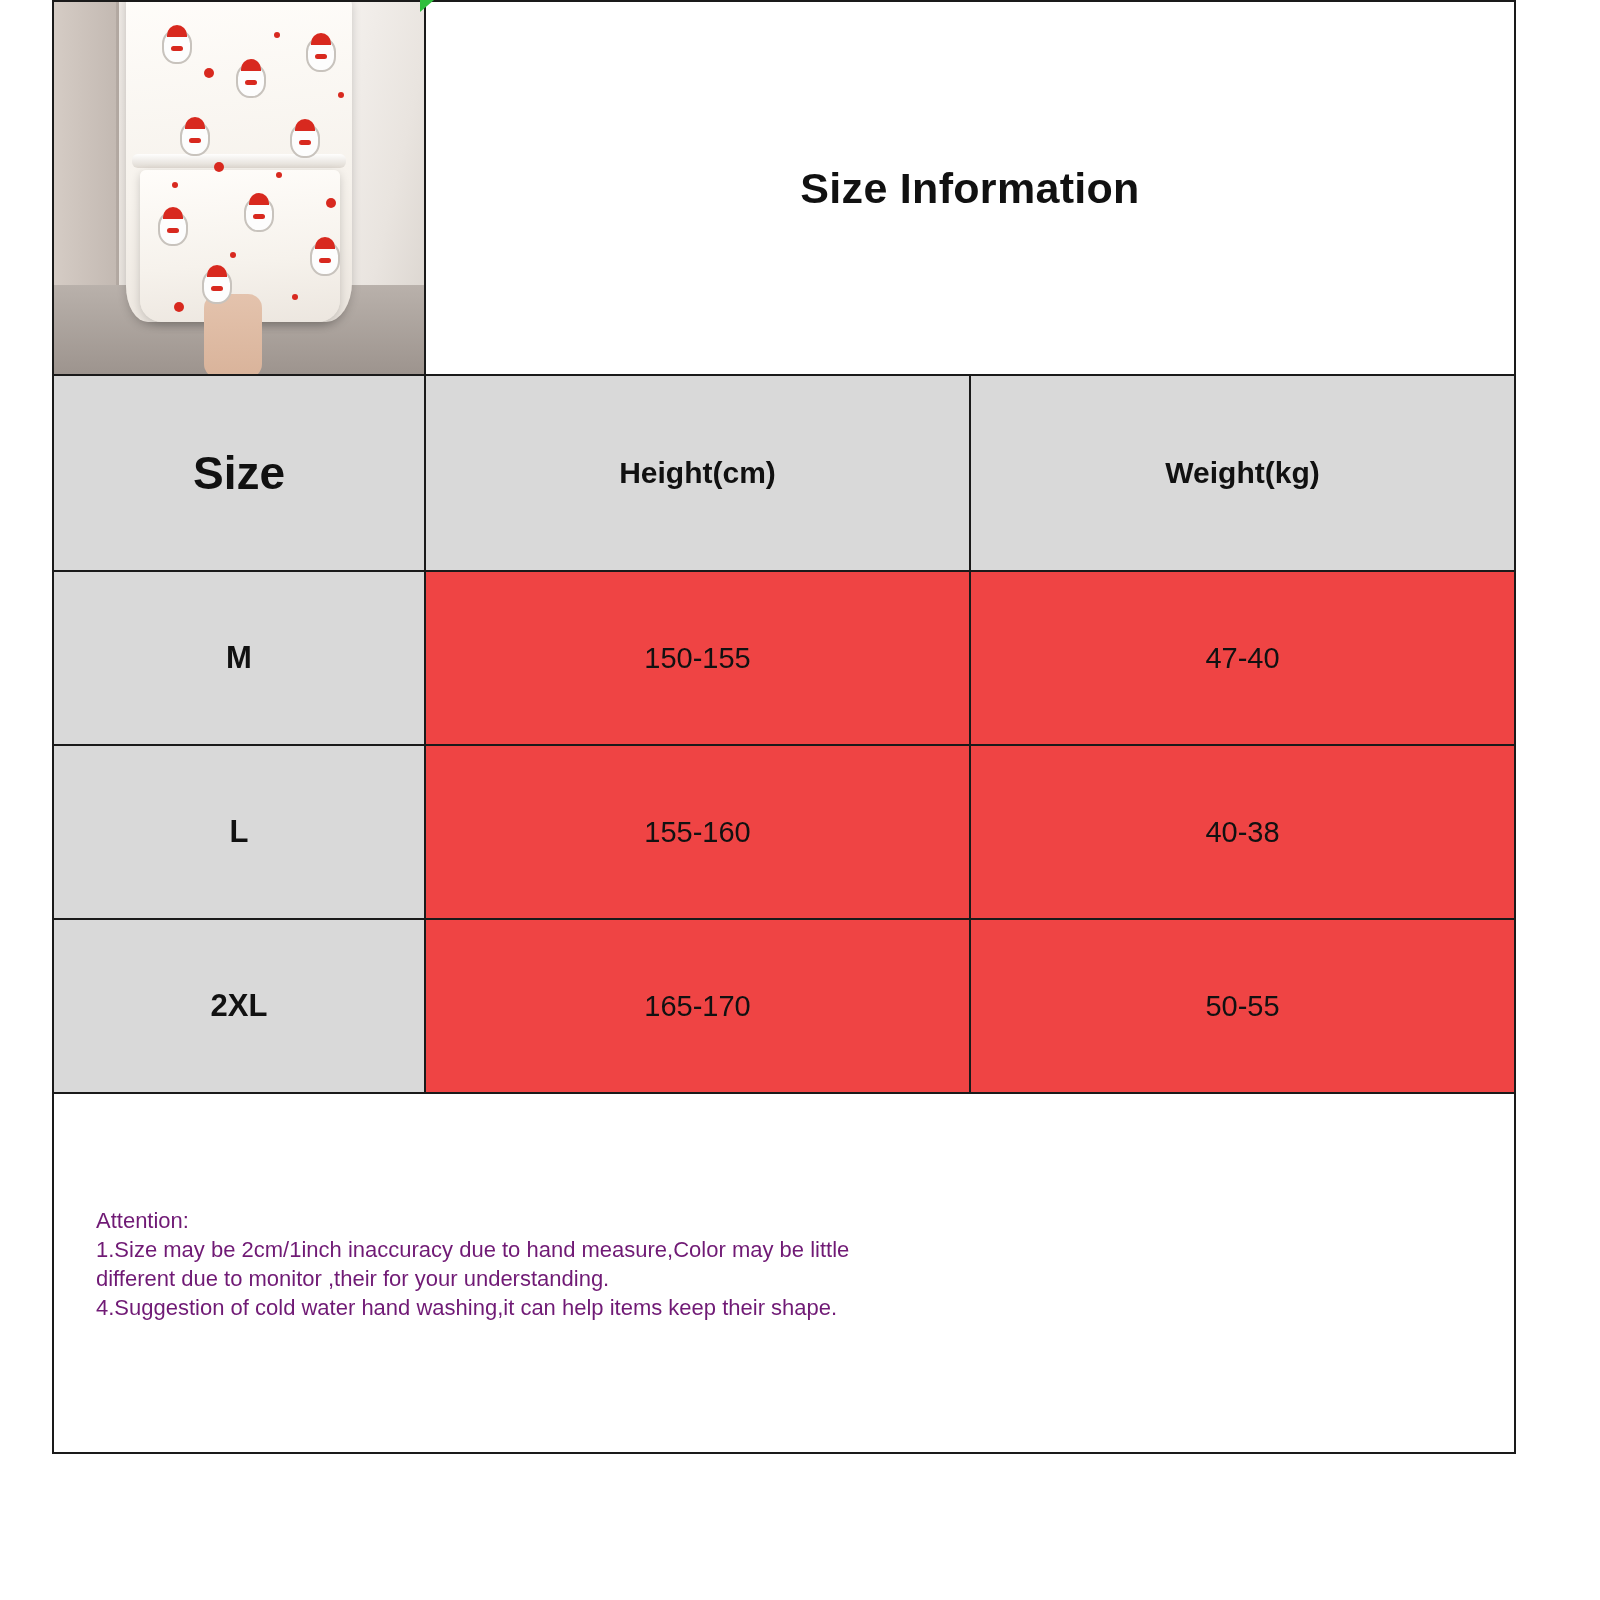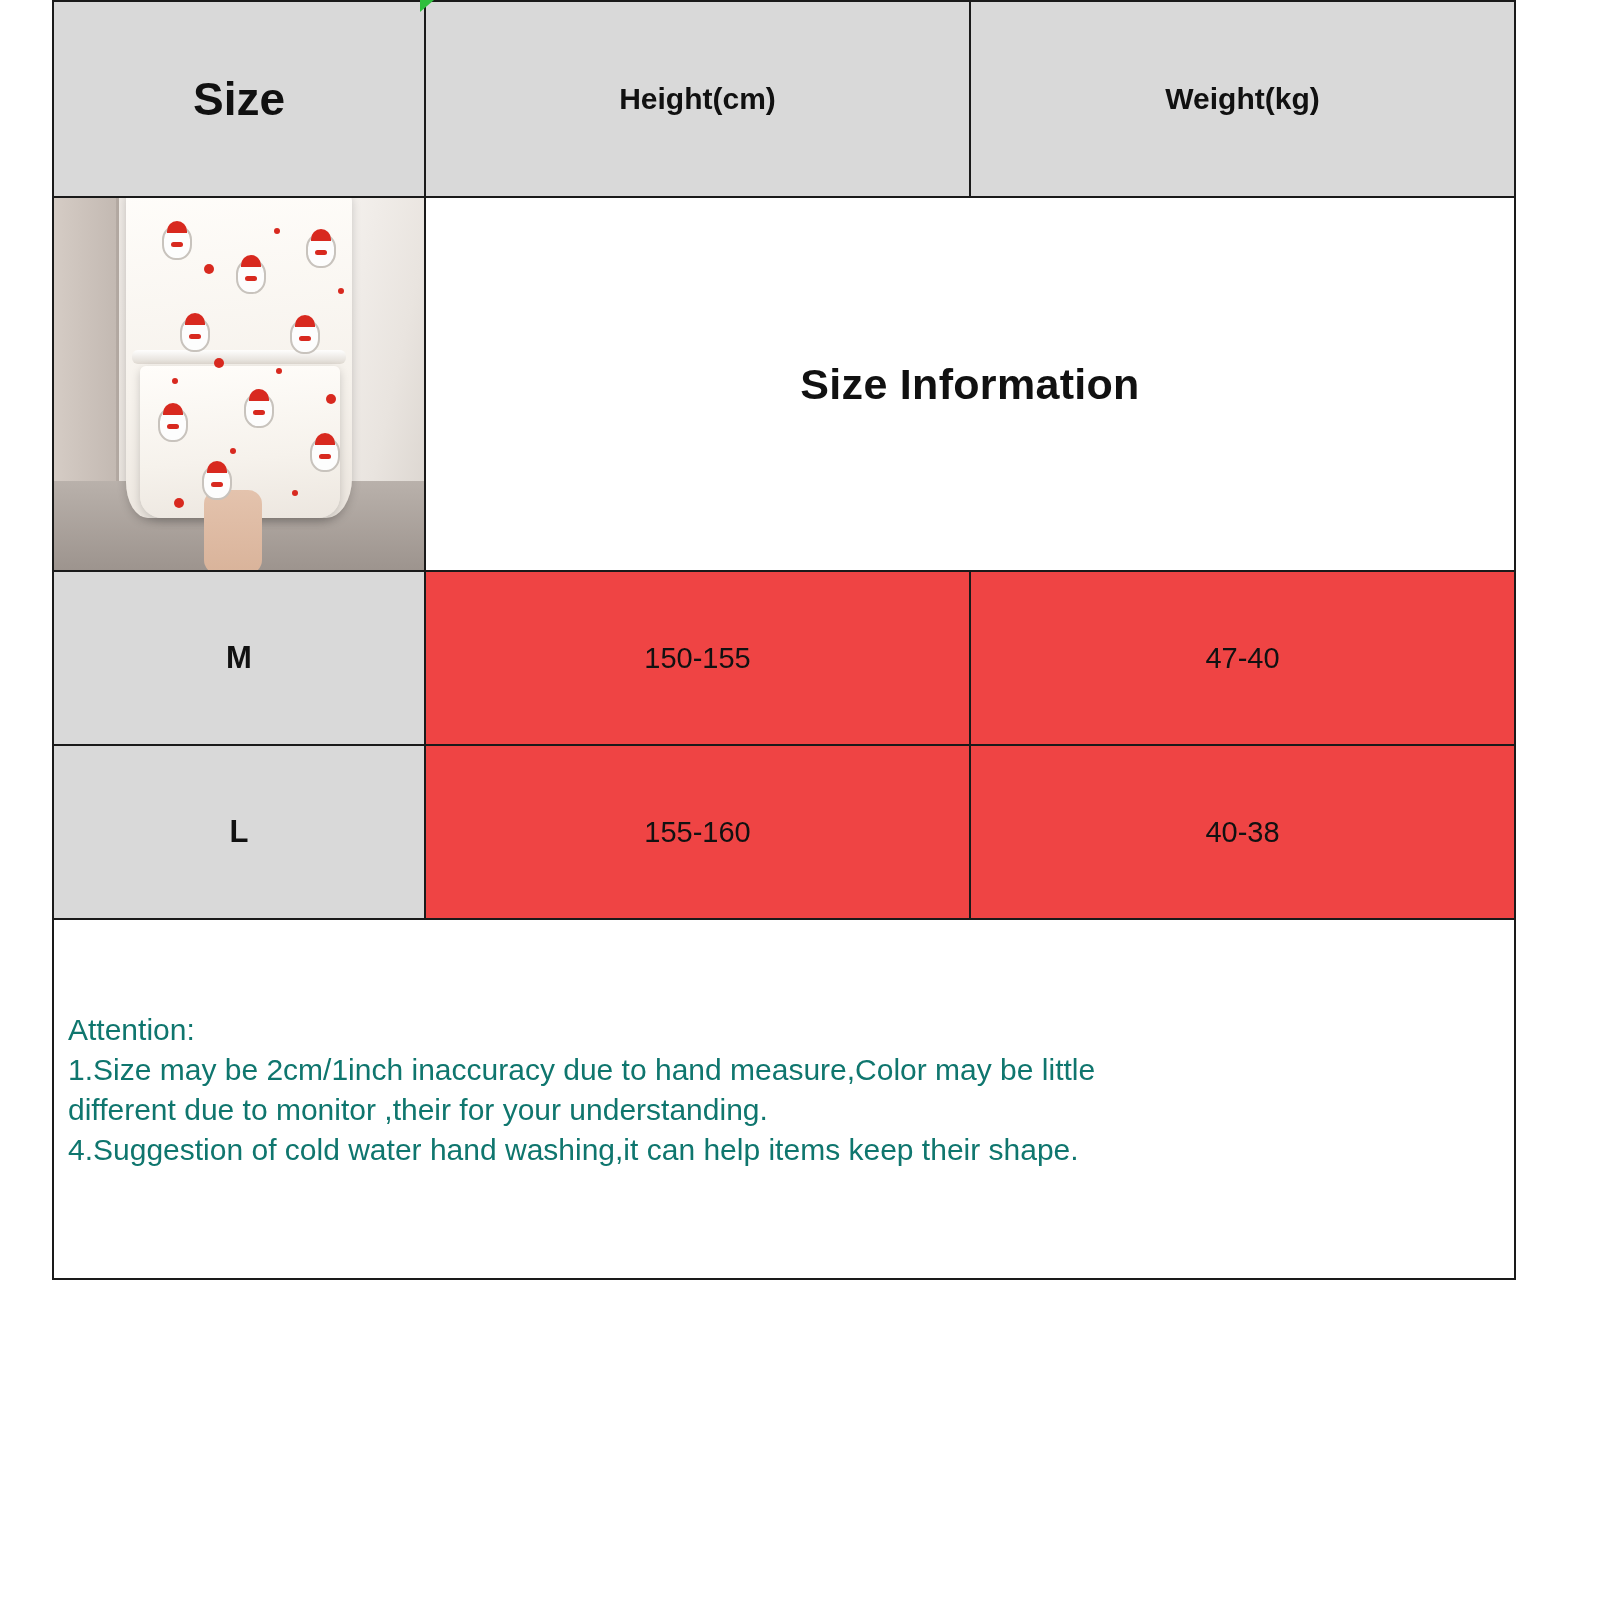--- a/index.html
+++ b/index.html
@@ -182,23 +182,24 @@
 
   
   .attention-cell {
     background: #ffffff;
     text-align: left !important;
     padding: 10px 14px 28px 14px !important;
     height: 320px;
     vertical-align: top;
   }
   .attention-block {
-    font-size: 30px;
+    font-size: 22px;
     line-height: 1.33;
-    color: #0f766e;
+    color: #701a75;
+    margin-left: 28px;
   }
   .attention-block .line {
     display: block;
     white-space: nowrap;
   }
   .attention-block .wrapline {
     display: block;
   }
 </style>
 </head>
@@ -208,32 +209,20 @@
 
   <div class="green-mark"></div>
 
   <table class="size-table">
     <colgroup>
       <col style="width:372px">
       <col style="width:545px">
       <col style="width:545px">
     </colgroup>
     <tbody>
-
-      <tr>
-        <td class="hdr">
-          <span class="hdr-size">Size</span>
-        </td>
-        <td class="hdr">
-          <span class="hdr-col">Height(cm)</span>
-        </td>
-        <td class="hdr">
-          <span class="hdr-col">Weight(kg)</span>
-        </td>
-      </tr>
 
       <tr>
         <td class="photo-cell">
           <div class="photo">
             <div class="wall"></div>
             <div class="door"></div>
             <div class="curtain"></div>
             <div class="floor"></div>
             <div class="garment"></div>
             <div class="hem"></div>
@@ -261,32 +250,49 @@
             <div class="dot sm" style="left:238px; top:292px;"></div>
             <div class="dot md" style="left:120px; top:300px;"></div>
           </div>
         </td>
         <td class="title-cell" colspan="2">
           <div class="title-text">Size Information</div>
         </td>
       </tr>
 
       <tr>
+        <td class="hdr">
+          <span class="hdr-size">Size</span>
+        </td>
+        <td class="hdr">
+          <span class="hdr-col">Height(cm)</span>
+        </td>
+        <td class="hdr">
+          <span class="hdr-col">Weight(kg)</span>
+        </td>
+      </tr>
+
+      <tr>
         <td class="row-cell sizecol">M</td>
         <td class="row-cell">150-155</td>
         <td class="row-cell">47-40</td>
       </tr>
 
       <tr>
         <td class="row-cell sizecol">L</td>
         <td class="row-cell">155-160</td>
         <td class="row-cell">40-38</td>
       </tr>
 
 
+      <tr>
+        <td class="row-cell sizecol">2XL</td>
+        <td class="row-cell">165-170</td>
+        <td class="row-cell">50-55</td>
+      </tr>
 
       <tr>
         <td class="attention-cell" colspan="3">
           <div class="attention-block">
             <span class="line">Attention:</span>
             <span class="wrapline">1.Size may be 2cm/1inch inaccuracy due to hand measure,Color may be little</span>
             <span class="wrapline">different due to monitor ,their for your understanding.</span>
             <span class="wrapline">4.Suggestion of cold water hand washing,it can help items keep their shape.</span>
           </div>
         </td>

